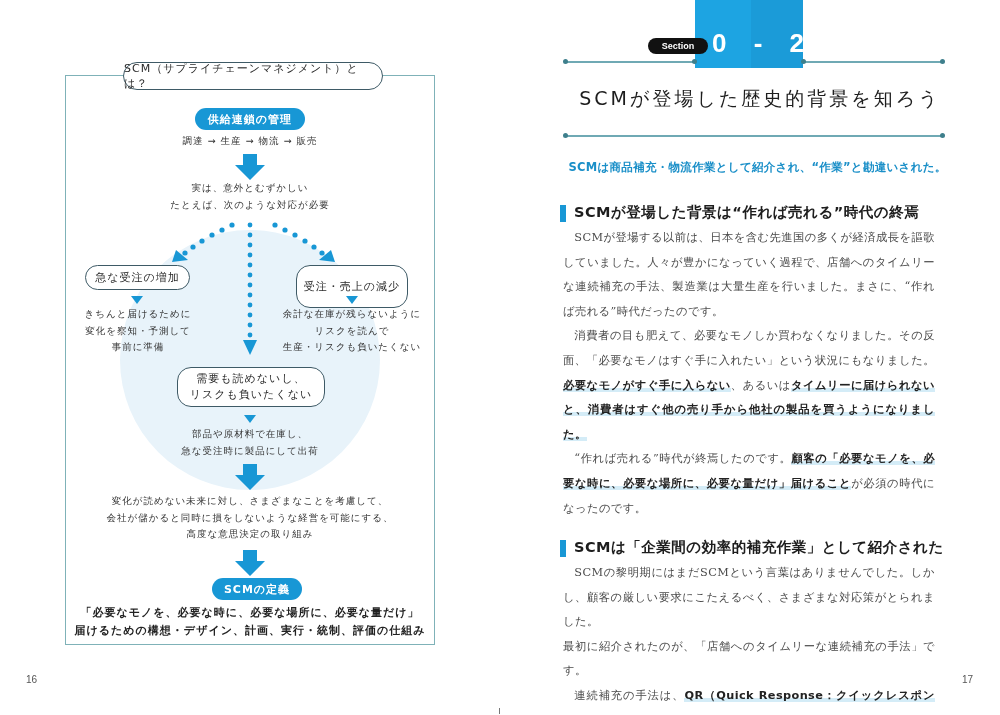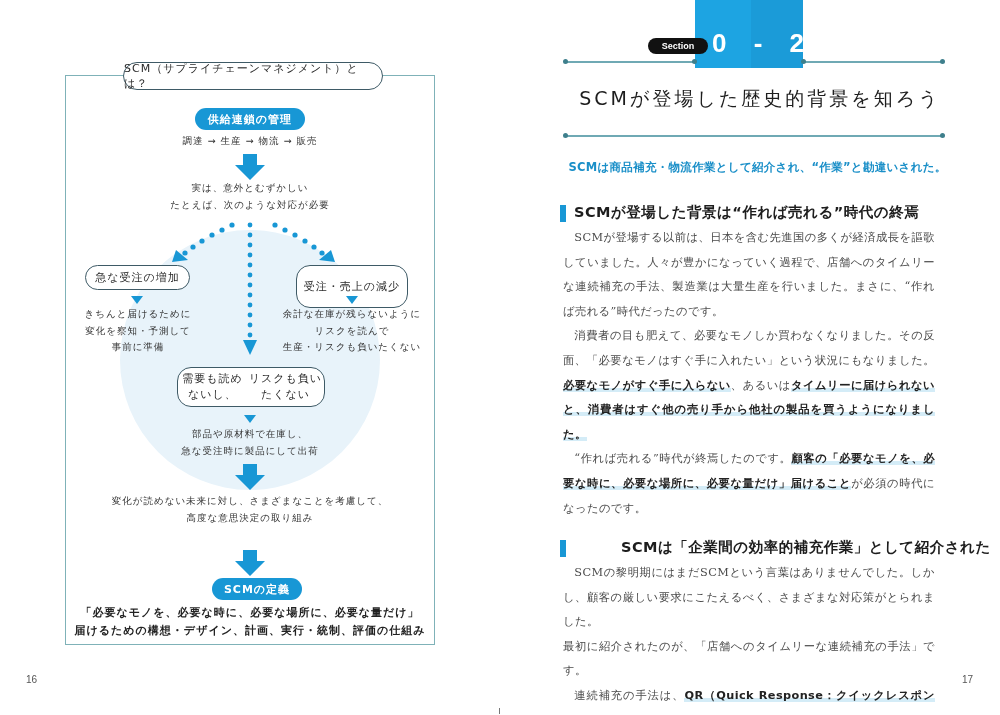--- a/index.html
+++ b/index.html
@@ -144,36 +144,37 @@
   </div>
 
   <div class="pill-outline" style="left:296px;top:265px;width:112px;height:43px;">受注・売上の減少</div>
   <div class="small-tri" style="left:346px;top:296px;"></div>
   <div class="ctext" style="left:282px;top:306px;width:140px;">
     <div>余計な在庫が残らないように</div>
     <div>リスクを読んで</div>
     <div>生産・リスクも負いたくない</div>
   </div>
 
-  <div class="pill-outline" style="left:177px;top:367px;width:148px;height:40px;flex-direction:row;">
+  <div class="pill-outline" style="left:177px;top:367px;width:148px;height:40px;flex-direction:column;">
     <div>需要も読めないし、</div>
     <div>リスクも負いたくない</div>
   </div>
   <div class="small-tri" style="left:244px;top:415px;"></div>
   <div class="ctext" style="left:150px;top:426px;width:200px;">
     <div>部品や原材料で在庫し、</div>
     <div>急な受注時に製品にして出荷</div>
   </div>
 
   <svg class="big-arrow" style="left:235px;top:464px;" viewBox="0 0 30 26">
     <polygon points="8,0 22,0 22,11 30,11 15,26 0,11 8,11" fill="#1897d5"></polygon>
   </svg>
 
   <div class="ctext" style="left:90px;top:493px;width:320px;">
     <div>変化が読めない未来に対し、さまざまなことを考慮して、</div>
+    <div>会社が儲かると同時に損をしないような経営を可能にする、</div>
     <div>高度な意思決定の取り組み</div>
   </div>
 
   <svg class="big-arrow" style="left:235px;top:550px;" viewBox="0 0 30 26">
     <polygon points="8,0 22,0 22,11 30,11 15,26 0,11 8,11" fill="#1897d5"></polygon>
   </svg>
 
   <div class="pill-blue" style="left:212px;top:578px;width:90px;">SCMの定義</div>
 
   <div class="ctext bold" style="left:70px;top:604px;width:360px;">
@@ -208,21 +209,21 @@
   <div class="body-text" style="top:226px;">
     <p><span>SCMが登場する以前は、日本を含む先進国の多くが経済成長を謳歌していました。人々が豊かになっていく過程で、店舗へのタイムリーな連続補充の手法、製造業は大量生産を行いました。まさに、“作れば売れる”時代だったのです。</span></p>
     <p>
       <span>消費者の目も肥えて、必要なモノしか買わなくなりました。その反面、「必要なモノはすぐ手に入れたい」という状況にもなりました。</span><span class="hl">必要なモノがすぐ手に入らない</span><span>、あるいは</span><span class="hl">タイムリーに届けられないと、消費者はすぐ他の売り手から他社の製品を買うようになりました。</span>
     </p>
     <p>
       <span>“作れば売れる”時代が終焉したのです。</span><span class="hl">顧客の「必要なモノを、必要な時に、必要な場所に、必要な量だけ」届けること</span><span>が必須の時代になったのです。</span>
     </p>
   </div>
 
-  <div class="h2" style="top:538px;gap:47px;">
+  <div class="h2" style="top:538px;">
     <span class="bar"></span>
     <span>SCMは「企業間の効率的補充作業」として紹介された</span>
   </div>
 
   <div class="body-text" style="top:561px;">
     <p><span>SCMの黎明期にはまだSCMという言葉はありませんでした。しかし、顧客の厳しい要求にこたえるべく、さまざまな対応策がとられました。</span></p>
     <p class="noindent"><span>最初に紹介されたのが、「店舗へのタイムリーな連続補充の手法」です。</span></p>
     <p>
       <span>連続補充の手法は、</span><span class="hl">QR（Quick Response：クイックレスポンス）</span>
     </p>

